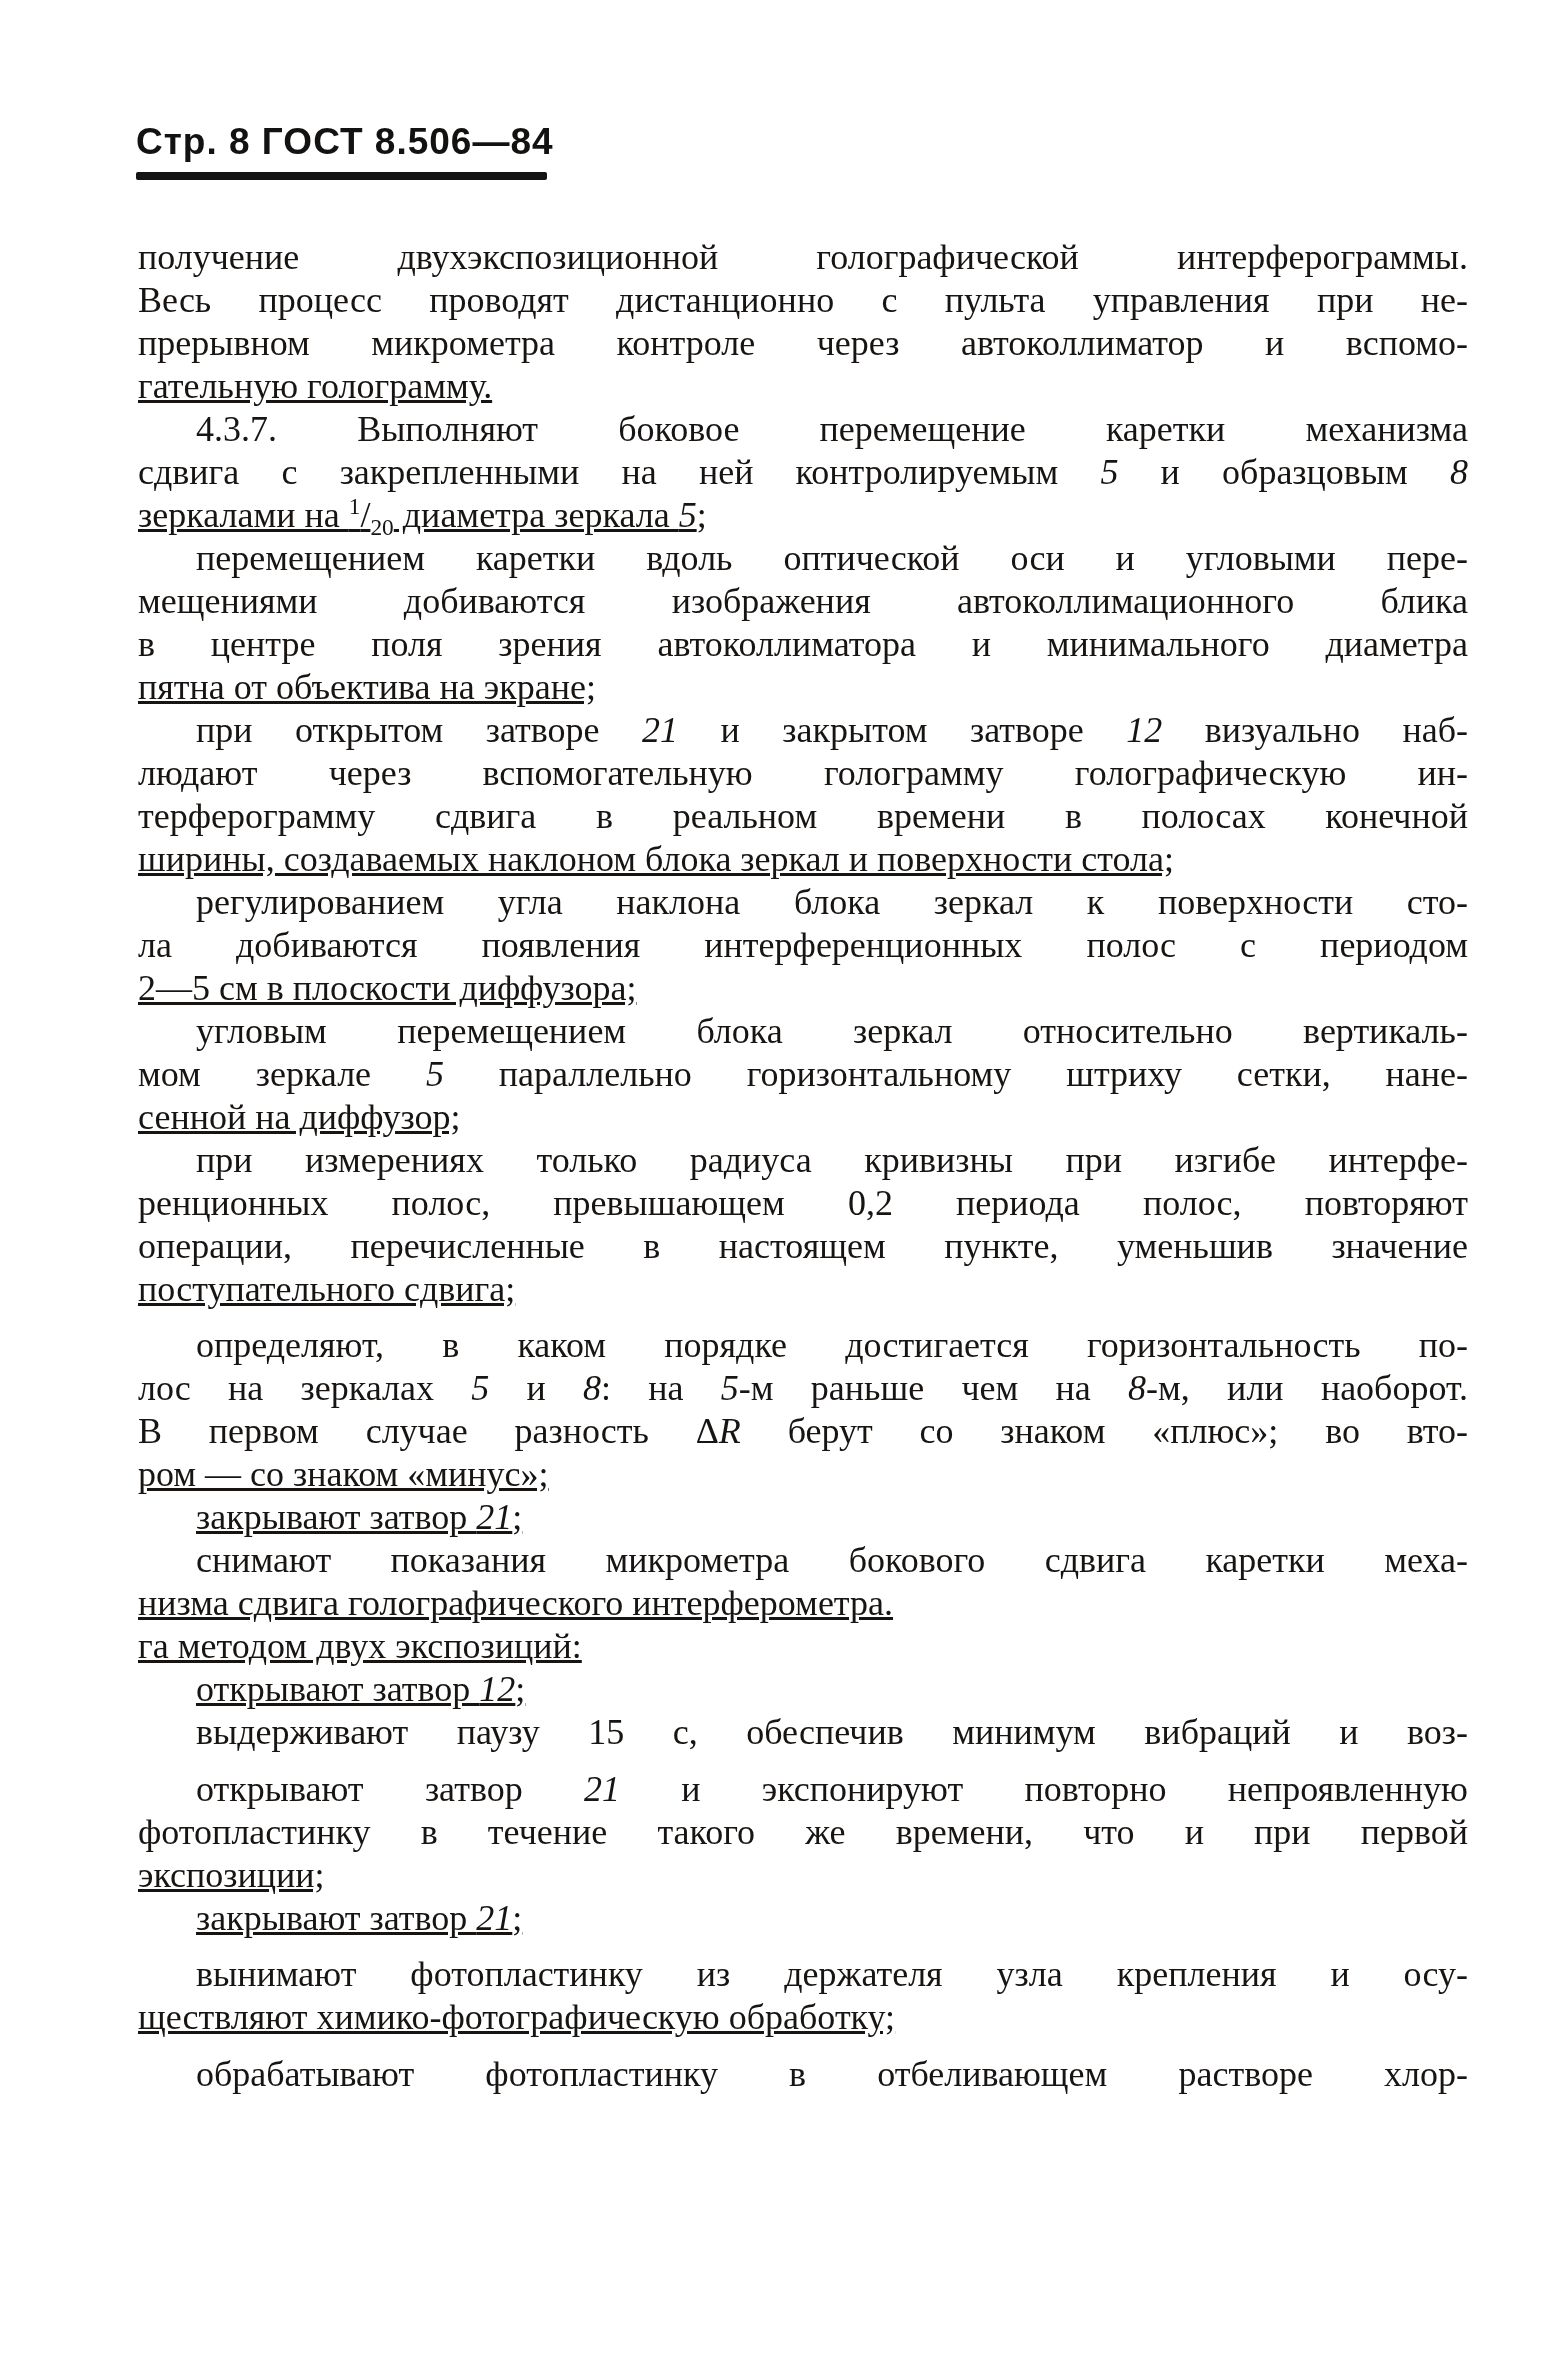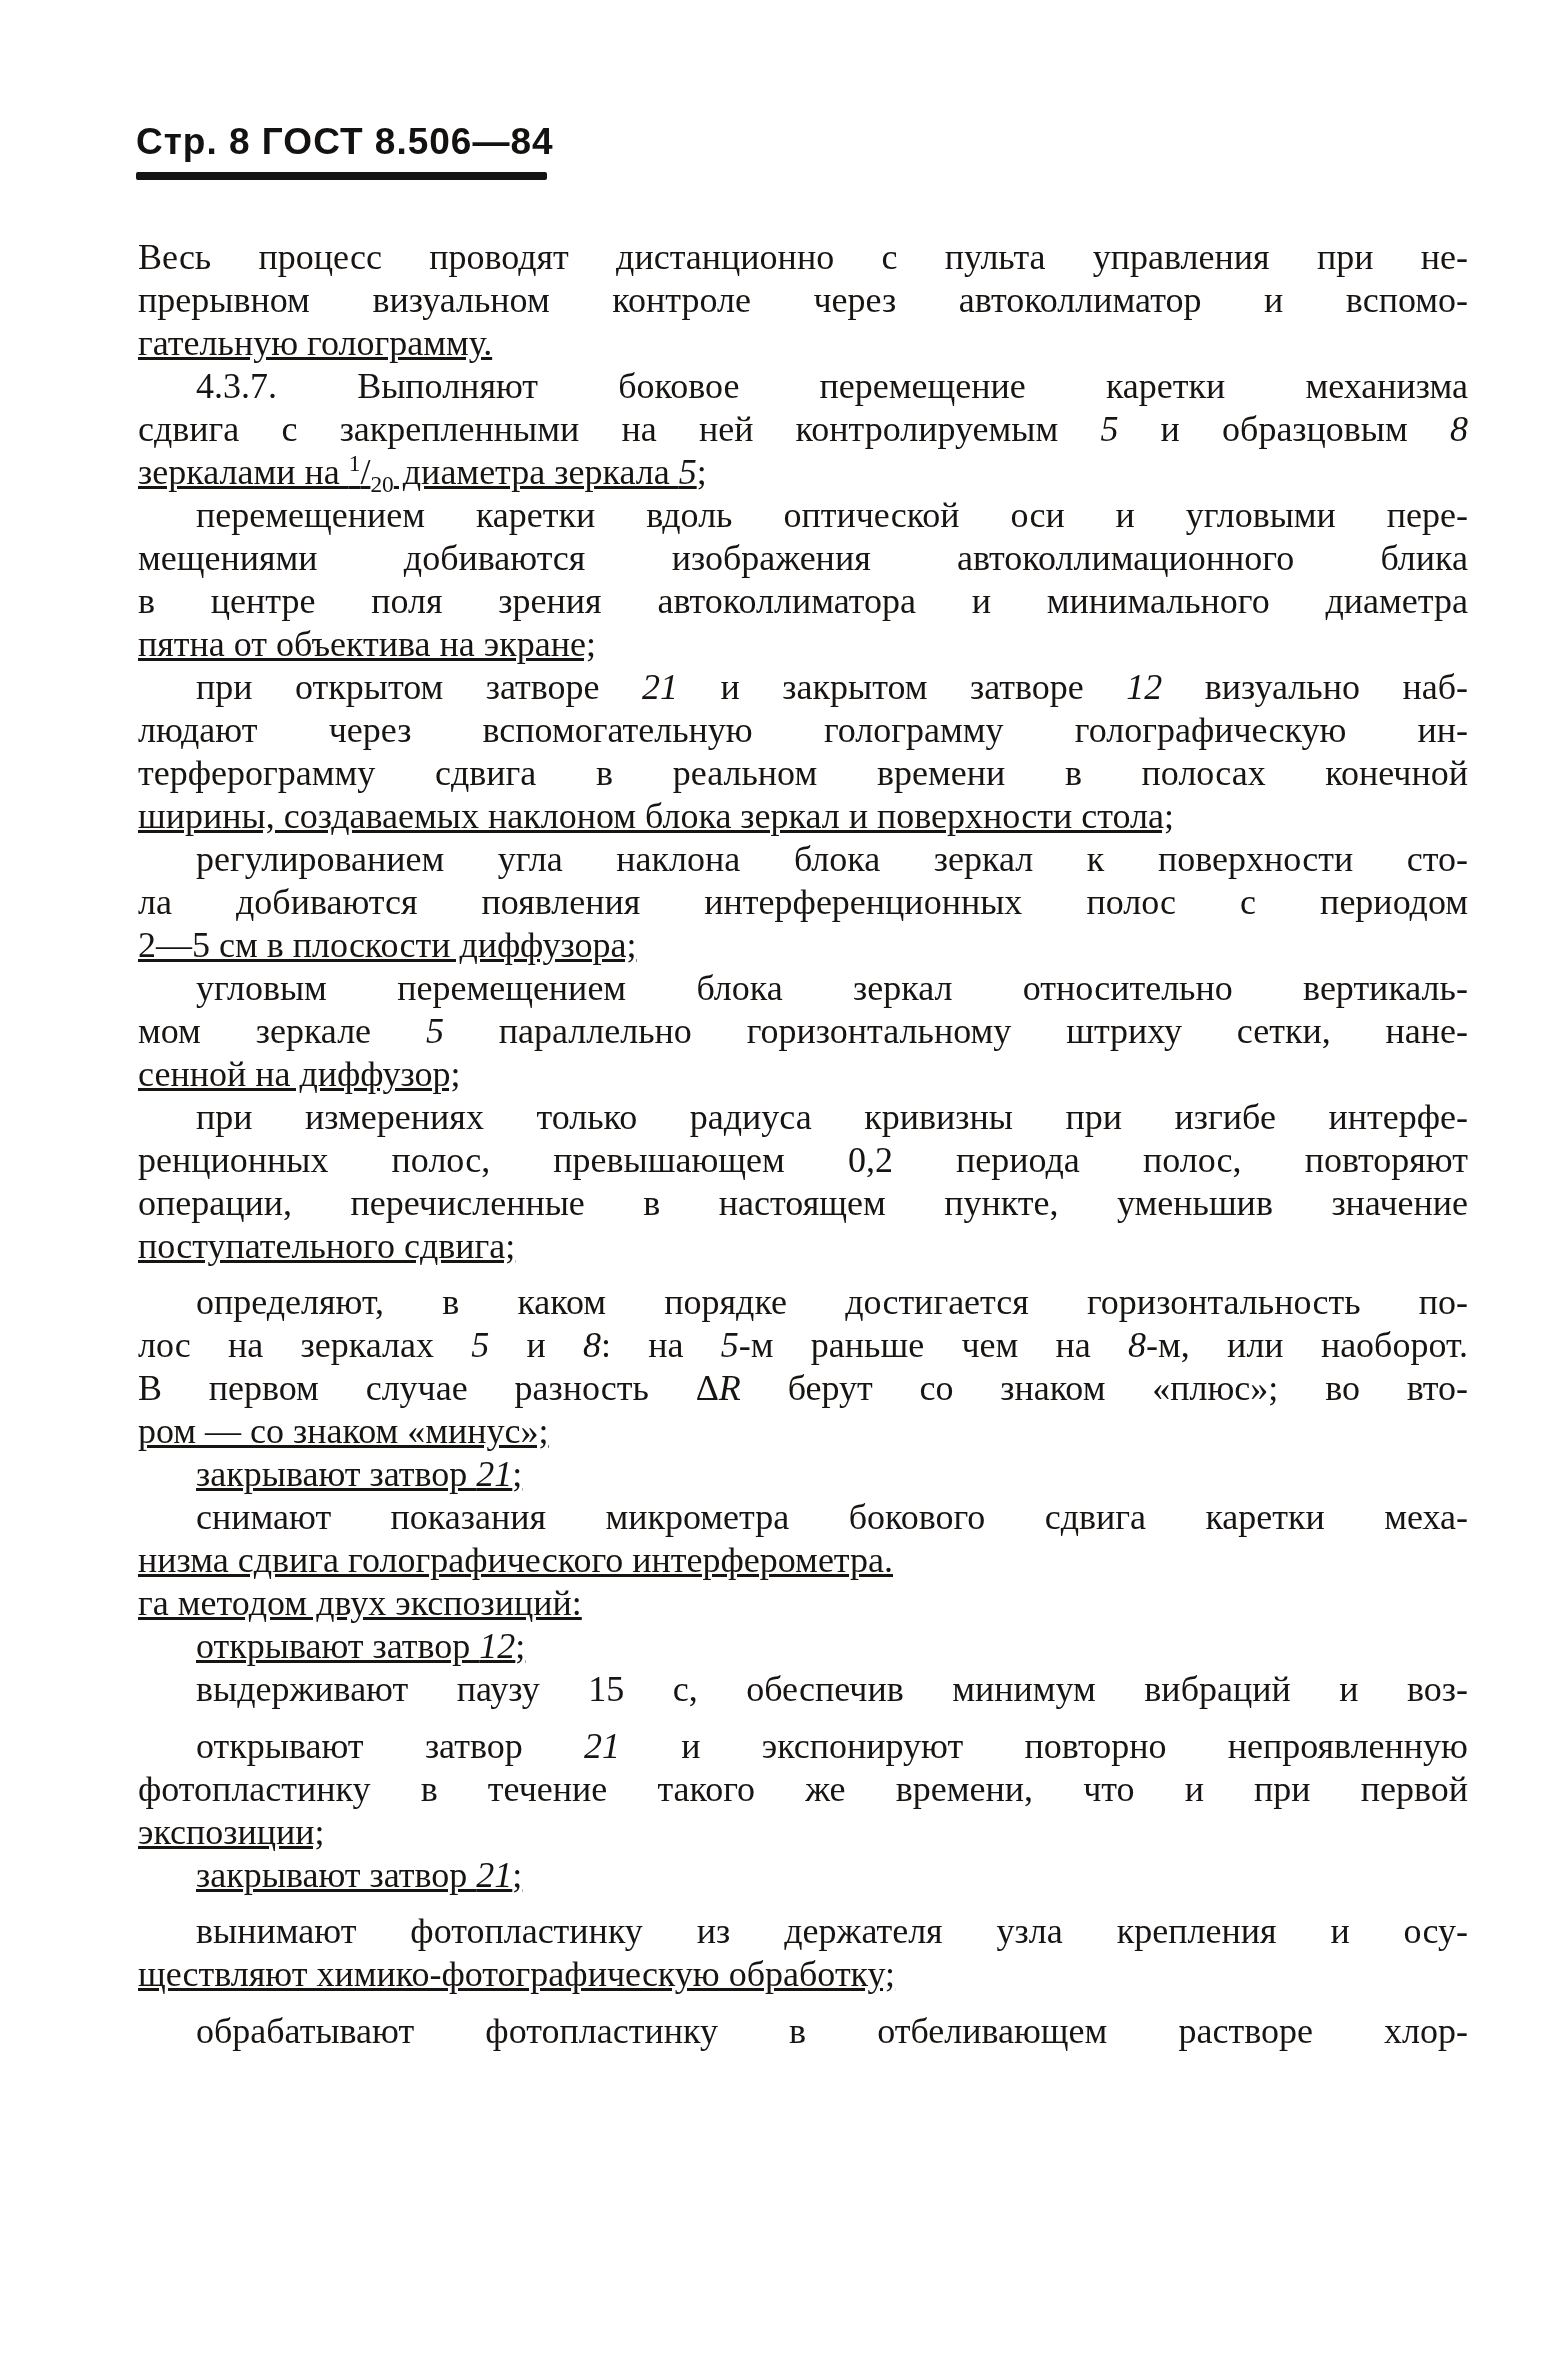--- a/index.html
+++ b/index.html
@@ -67,22 +67,23 @@
 </head>
 <body>
 
 <div class="page">
   <div class="page-header">
     <span class="page-header-title">Стр. 8 ГОСТ 8.506—84</span>
   </div>
   <div class="header-rule"></div>
   <div class="text-block">
       <div class="para">
+        <div class="line">получение двухэкспозиционной голографической интерферограммы.</div>
         <div class="line">Весь процесс проводят дистанционно с пульта управления при не-</div>
-        <div class="line">прерывном визуальном контроле через автоколлиматор и вспомо-</div>
+        <div class="line">прерывном микрометра контроле через автоколлиматор и вспомо-</div>
         <div class="line last">гательную голограмму.</div>
       </div>
       <div class="para">
         <div class="line indent">4.3.7. Выполняют боковое перемещение каретки механизма</div>
         <div class="line">сдвига с закрепленными на ней контролируемым <i>5</i> и образцовым <i>8</i></div>
         <div class="line last">зеркалами на <sup>1</sup>/<sub>20</sub> диаметра зеркала <i>5</i>;</div>
       </div>
       <div class="para">
         <div class="line indent">перемещением каретки вдоль оптической оси и угловыми пере-</div>
         <div class="line">мещениями добиваются изображения автоколлимационного блика</div>

